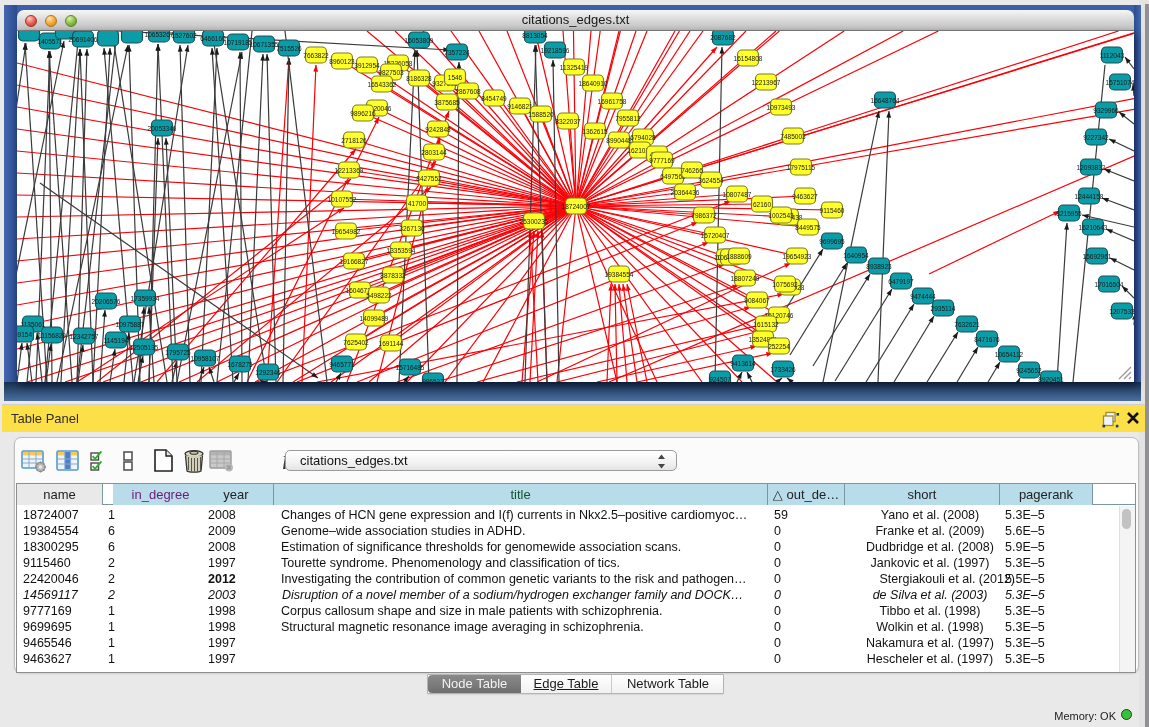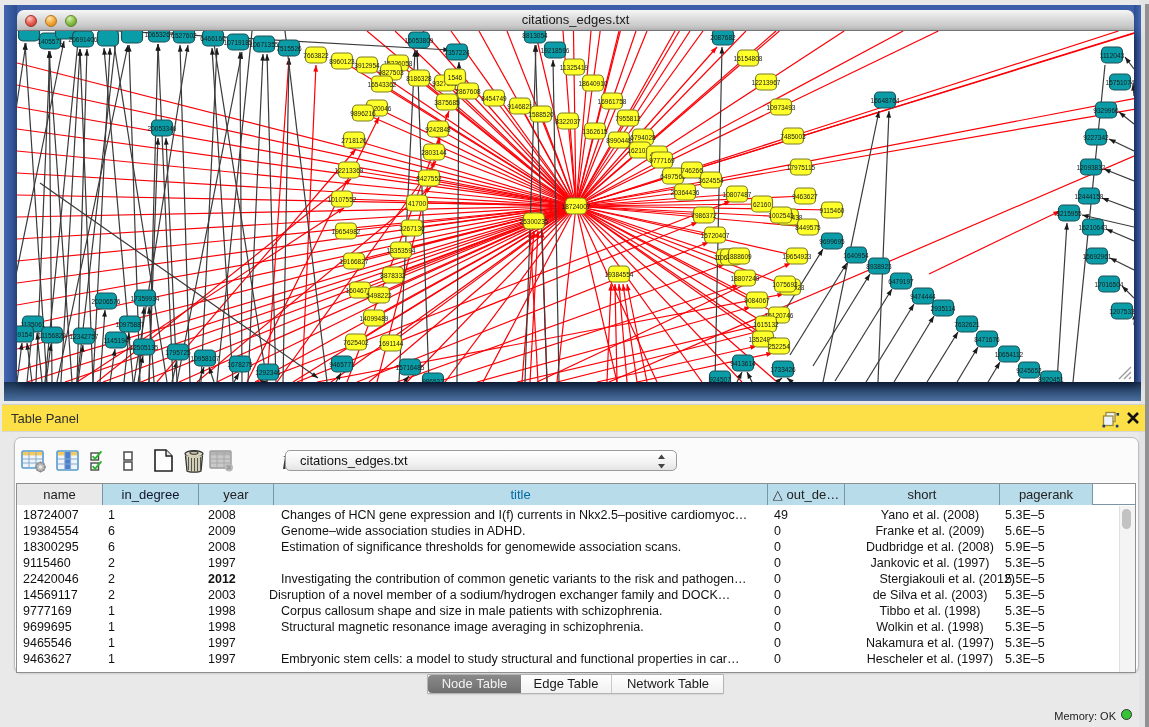--- a/index.html
+++ b/index.html
@@ -802,34 +802,34 @@
   <span style="position:absolute;left:14px;top:2px;font-size:13px;color:#111;">citations_edges.txt</span>
   <svg class="abs" style="right:10px;top:3px;" width="9" height="15" viewBox="0 0 9 15">
       <path d="M4.5 0.5L8 5H1z" fill="#444"></path>
       <path d="M4.5 14.5L1 10h7z" fill="#444"></path>
     </svg>
 </div>
 
 <div class="abs" style="left:16px;top:483px;width:1120px;height:190px;background:#fff;border:1px solid #8e8e8e;border-radius:0 0 0 0;">
   <div class="abs" style="left:0;top:0;width:1118px;height:21px;border-bottom:1px solid #7a95a3;">
       <div style="position:absolute;left:0px;top:0;width:86px;height:21px;background:#e9e9e9;border-right:1px solid #7a95a3;box-sizing:border-box;text-align:center;line-height:21px;font-size:13px;color:#222;">name</div>
-      <div style="position:absolute;left:86px;top:0;width:96px;height:21px;background:#b9dcea;border-right:1px solid #7a95a3;box-sizing:border-box;text-align:center;line-height:21px;font-size:13px;color:#0f172a;">in_degree</div>
+      <div style="position:absolute;left:96px;top:0;width:96px;height:21px;background:#b9dcea;border-right:1px solid #7a95a3;box-sizing:border-box;text-align:center;line-height:21px;font-size:13px;color:#701a75;">in_degree</div>
       <div style="position:absolute;left:182px;top:0;width:75px;height:21px;background:#b9dcea;border-right:1px solid #7a95a3;box-sizing:border-box;text-align:center;line-height:21px;font-size:13px;color:#222;">year</div>
-      <div style="position:absolute;left:257px;top:0;width:494px;height:21px;background:#b9dcea;border-right:1px solid #7a95a3;box-sizing:border-box;text-align:center;line-height:21px;font-size:13px;color:#0369a1;">title</div>
+      <div style="position:absolute;left:257px;top:0;width:494px;height:21px;background:#b9dcea;border-right:1px solid #7a95a3;box-sizing:border-box;text-align:center;line-height:21px;font-size:13px;color:#14532d;">title</div>
       <div style="position:absolute;left:751px;top:0;width:77px;height:21px;background:#b9dcea;border-right:1px solid #7a95a3;box-sizing:border-box;text-align:center;line-height:21px;font-size:13px;color:#222;">△ out_de…</div>
       <div style="position:absolute;left:828px;top:0;width:155px;height:21px;background:#b9dcea;border-right:1px solid #7a95a3;box-sizing:border-box;text-align:center;line-height:21px;font-size:13px;color:#222;">short</div>
       <div style="position:absolute;left:983px;top:0;width:93px;height:21px;background:#b9dcea;border-right:1px solid #7a95a3;box-sizing:border-box;text-align:center;line-height:21px;font-size:13px;color:#222;">pagerank</div>
     </div>
   <div class="abs" style="left:0;top:22px;width:1118px;height:162px;overflow:hidden;">
       <div style="position:absolute;left:0;top:2px;width:1119px;height:16px;font-size:12.5px;color:#111;white-space:nowrap;">
 <span style="position:absolute;left:6px;">18724007</span>
 <span style="position:absolute;left:91px;">1</span>
 <span style="position:absolute;left:191px;">2008</span>
 <span style="position:absolute;left:264px;">Changes of HCN gene expression and I(f) currents in Nkx2.5–positive cardiomyoc…</span>
-<span style="position:absolute;left:757px;">49</span>
+<span style="position:absolute;left:757px;">59</span>
 <span style="position:absolute;left:828px;width:170px;text-align:center;">Yano et al. (2008)</span>
 <span style="position:absolute;left:988px;">5.3E–5</span>
       </div>
       <div style="position:absolute;left:0;top:18px;width:1119px;height:16px;font-size:12.5px;color:#111;white-space:nowrap;">
 <span style="position:absolute;left:6px;">19384554</span>
 <span style="position:absolute;left:91px;">6</span>
 <span style="position:absolute;left:191px;">2009</span>
 <span style="position:absolute;left:264px;">Genome–wide association studies in ADHD.</span>
 <span style="position:absolute;left:757px;">0</span>
 <span style="position:absolute;left:828px;width:170px;text-align:center;">Franke et al. (2009)</span>
@@ -841,38 +841,39 @@
 <span style="position:absolute;left:191px;">2008</span>
 <span style="position:absolute;left:264px;">Estimation of significance thresholds for genomewide association scans.</span>
 <span style="position:absolute;left:757px;">0</span>
 <span style="position:absolute;left:828px;width:170px;text-align:center;">Dudbridge et al. (2008)</span>
 <span style="position:absolute;left:988px;">5.9E–5</span>
       </div>
       <div style="position:absolute;left:0;top:50px;width:1119px;height:16px;font-size:12.5px;color:#111;white-space:nowrap;">
 <span style="position:absolute;left:6px;">9115460</span>
 <span style="position:absolute;left:91px;">2</span>
 <span style="position:absolute;left:191px;">1997</span>
+<span style="position:absolute;left:264px;">Tourette syndrome. Phenomenology and classification of tics.</span>
 <span style="position:absolute;left:757px;">0</span>
 <span style="position:absolute;left:828px;width:170px;text-align:center;">Jankovic et al. (1997)</span>
 <span style="position:absolute;left:988px;">5.3E–5</span>
       </div>
       <div style="position:absolute;left:0;top:66px;width:1119px;height:16px;font-size:12.5px;color:#111;white-space:nowrap;">
 <span style="position:absolute;left:6px;">22420046</span>
 <span style="position:absolute;left:91px;">2</span>
 <span style="position:absolute;left:191px;font-weight:bold;">2012</span>
 <span style="position:absolute;left:264px;">Investigating the contribution of common genetic variants to the risk and pathogen…</span>
 <span style="position:absolute;left:757px;">0</span>
 <span style="position:absolute;left:828px;width:170px;text-align:right;">Stergiakouli et al. (2012)</span>
 <span style="position:absolute;left:988px;">5.5E–5</span>
       </div>
-      <div style="position:absolute;left:0;top:82px;width:1119px;height:16px;font-size:12.5px;color:#111;white-space:nowrap;">
+      <div style="position:absolute;left:0;top:82px;width:1119px;height:16px;font-size:12.5px;color:#111;white-space:nowrap;font-style:italic;">
 <span style="position:absolute;left:6px;">14569117</span>
 <span style="position:absolute;left:91px;">2</span>
 <span style="position:absolute;left:191px;">2003</span>
-<span style="position:absolute;left:252px;">Disruption of a novel member of a sodium/hydrogen exchanger family and DOCK…</span>
+<span style="position:absolute;left:265px;">Disruption of a novel member of a sodium/hydrogen exchanger family and DOCK…</span>
 <span style="position:absolute;left:757px;">0</span>
 <span style="position:absolute;left:828px;width:170px;text-align:center;">de Silva et al. (2003)</span>
 <span style="position:absolute;left:988px;">5.3E–5</span>
       </div>
       <div style="position:absolute;left:0;top:98px;width:1119px;height:16px;font-size:12.5px;color:#111;white-space:nowrap;">
 <span style="position:absolute;left:6px;">9777169</span>
 <span style="position:absolute;left:91px;">1</span>
 <span style="position:absolute;left:191px;">1998</span>
 <span style="position:absolute;left:264px;">Corpus callosum shape and size in male patients with schizophrenia.</span>
 <span style="position:absolute;left:757px;">0</span>
@@ -893,30 +894,29 @@
 <span style="position:absolute;left:91px;">1</span>
 <span style="position:absolute;left:191px;">1997</span>
 <span style="position:absolute;left:757px;">0</span>
 <span style="position:absolute;left:828px;width:170px;text-align:center;">Nakamura et al. (1997)</span>
 <span style="position:absolute;left:988px;">5.3E–5</span>
       </div>
       <div style="position:absolute;left:0;top:146px;width:1119px;height:16px;font-size:12.5px;color:#111;white-space:nowrap;">
 <span style="position:absolute;left:6px;">9463627</span>
 <span style="position:absolute;left:91px;">1</span>
 <span style="position:absolute;left:191px;">1997</span>
-<span style="position:absolute;left:264px;">Embryonic stem cells: a model to study structural and functional properties in car…</span>
 <span style="position:absolute;left:757px;">0</span>
 <span style="position:absolute;left:828px;width:170px;text-align:center;">Hescheler et al. (1997)</span>
 <span style="position:absolute;left:988px;">5.3E–5</span>
       </div>
     </div>
 
   <div class="abs" style="left:1102px;top:22px;width:16px;height:166px;background:#f4f4f4;border-left:1px solid #e0e0e0;"></div>
   <div class="abs" style="left:1105px;top:25px;width:9px;height:20px;background:#c2c2c2;border-radius:5px;"></div>
 </div>
 
 <div class="abs" style="left:427px;top:674px;width:297px;height:20px;border:1px solid #b4b4b4;border-radius:1px;background:linear-gradient(#ffffff,#f1f1f1);box-shadow:0 1px 1px rgba(0,0,0,0.08);">
   <div class="abs" style="left:0;top:0;width:93px;height:18px;background:linear-gradient(#8a8a8a,#6f6f6f);border-radius:4px 0 0 4px;color:#f2f2f2;text-align:center;line-height:18px;font-size:13px;">Node Table</div>
-  <div class="abs" style="left:93px;top:0;width:91px;height:18px;color:#1a1a1a;text-align:center;line-height:18px;font-size:13px;border-right:1px solid #c9c9c9;">Edge Table</div>
+  <div class="abs" style="left:93px;top:0;width:91px;height:18px;color:#1a1a1a;text-align:center;line-height:18px;font-size:13px;border-right:1px solid #c9c9c9;text-decoration:underline;">Edge Table</div>
   <div class="abs" style="left:185px;top:0;width:110px;height:18px;color:#1a1a1a;text-align:center;line-height:18px;font-size:13px;">Network Table</div>
 </div>
 
 <div class="abs" style="right:33px;top:710px;font-size:11px;color:#222;">Memory: OK</div>
 <div class="abs" style="left:1121px;top:709px;width:11px;height:11px;border-radius:50%;background:#35c435;border:1.2px solid #333;"></div>
 </body></html>

